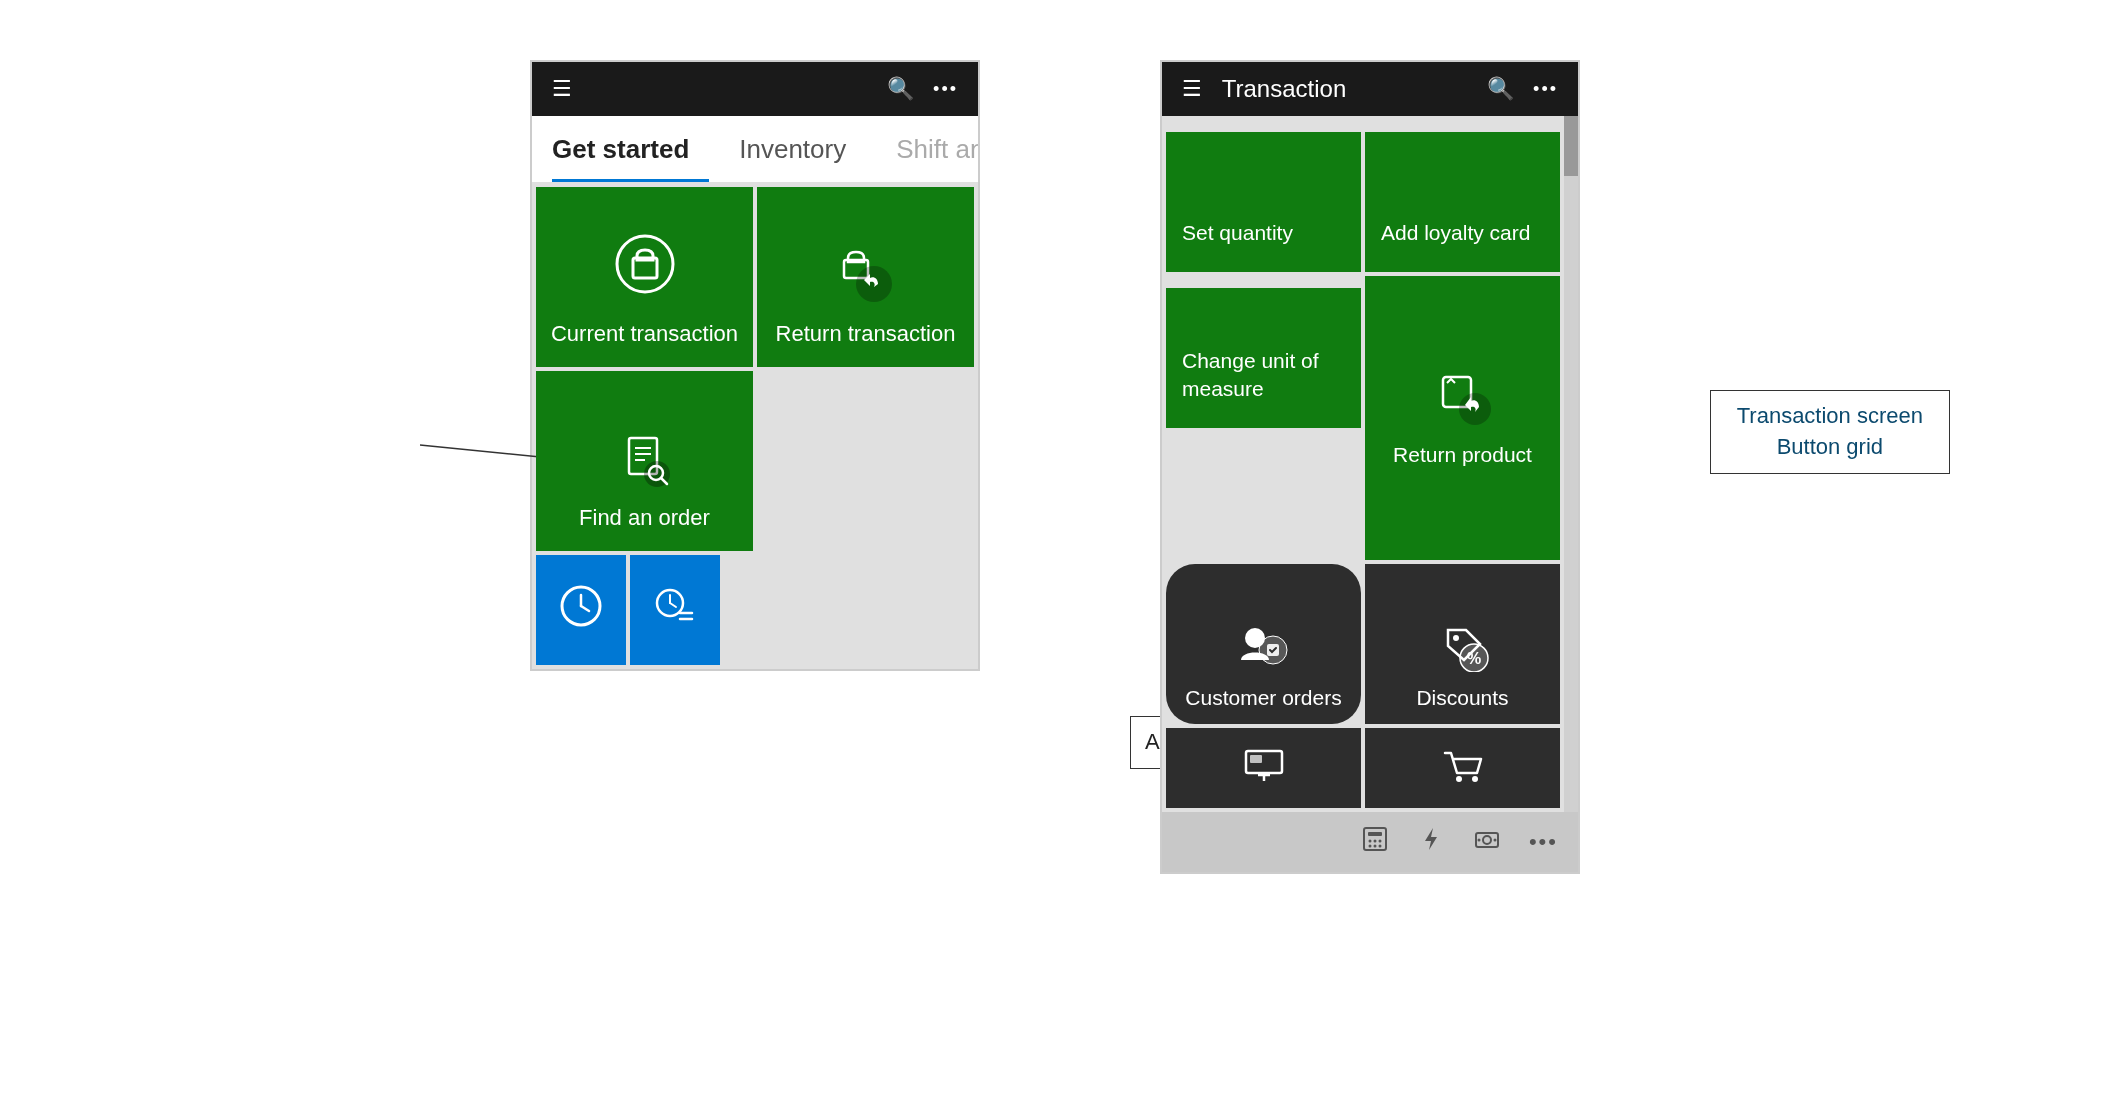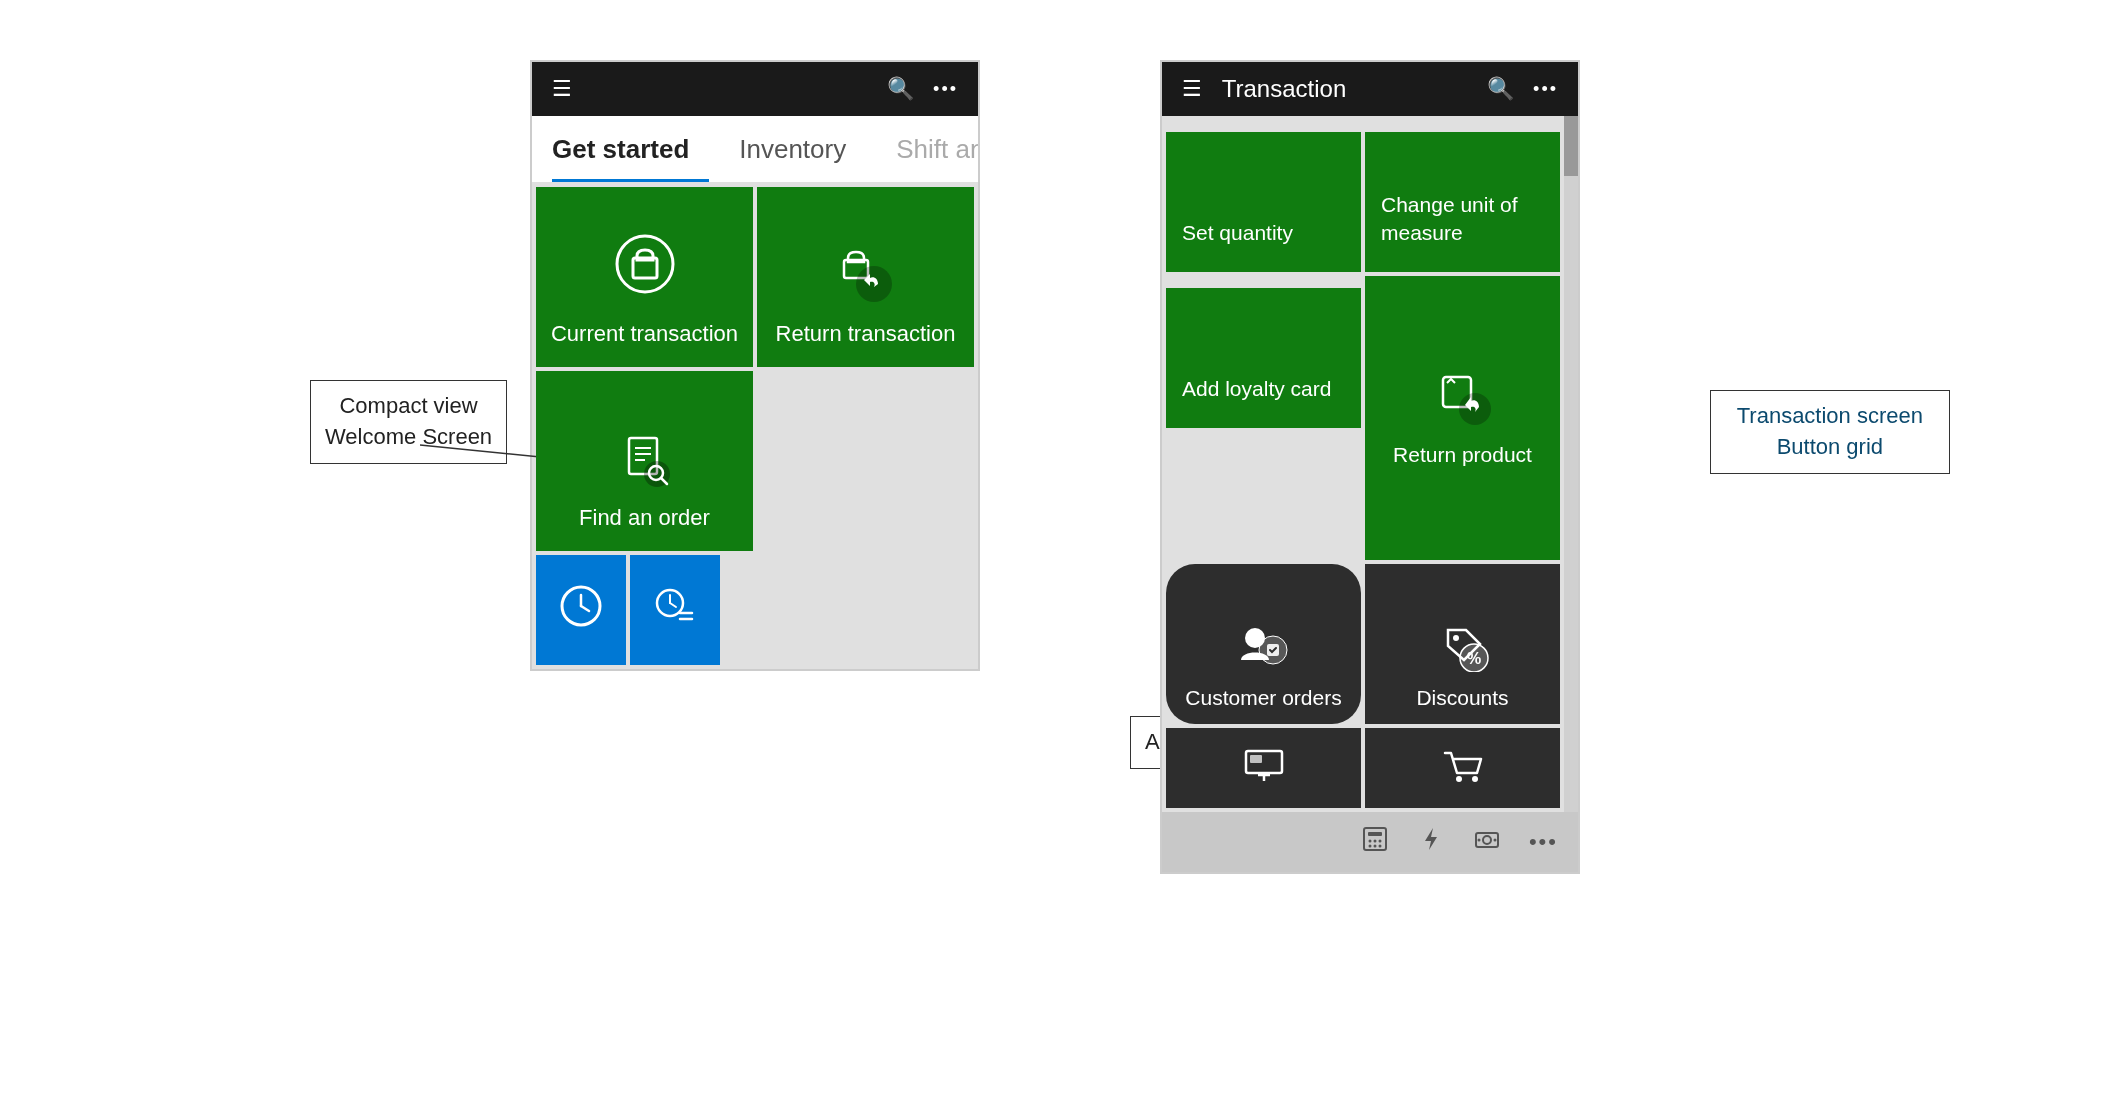--- a/index.html
+++ b/index.html
@@ -298,24 +298,20 @@
     }
 
   </style>
 </head>
 <body>
 
 <div class="page-container">
 
   <div class="left-section">
 
-    <div class="left-annotation">
-      <span style="white-space:pre-line;">Compact view
-Welcome Screen</span>
-    </div>
 
     <svg style="position:absolute; left:-10px; top:355px; overflow:visible; pointer-events:none;" width="200" height="60">
       <line x1="-100" y1="30" x2="100" y2="50" stroke="#333" stroke-width="1.5"></line>
     </svg>
 
     <div class="phone-left">
 
       <div class="phone-header">
         <span class="header-icon">☰</span>
         <div class="header-icons-right">
@@ -440,25 +436,25 @@
           <div class="scrollbar-thumb"></div>
         </div>
 
         <div style="display:grid; grid-template-columns:1fr 1fr; gap:4px; background:#e0e0e0; padding:4px; padding-right:18px;">
 
           <div class="rtile green">
             <span class="rtile-label">Set quantity</span>
           </div>
 
           <div class="rtile green">
+            <span class="rtile-label">Add loyalty card</span>
+          </div>
+
+          <div class="rtile green">
             <span class="rtile-label" style="color:#fff; font-size:21px; line-height:1.3;">Change unit of<br>measure</span>
-          </div>
-
-          <div class="rtile green">
-            <span class="rtile-label">Add loyalty card</span>
           </div>
 
           <div style="background:#107c10; grid-row:span 2; display:flex; flex-direction:column; align-items:center; justify-content:center; padding:18px 10px; cursor:pointer; min-height:284px;">
             <div style="margin-bottom:10px;">
               <svg width="60" height="60" viewBox="0 0 60 60" fill="none">
                 <rect x="10" y="8" width="28" height="30" rx="3" fill="none" stroke="white" stroke-width="2.5"></rect>
                 <path d="M14 14 L18 10 L22 14" fill="none" stroke="white" stroke-width="2"></path>
                 <circle cx="42" cy="40" r="16" fill="rgba(0,0,0,0.25)"></circle>
                 <path d="M46 38 C46 33 42 30 38 32 L38 28 L32 36 L38 42 L38 38 C41 37 44 39 42 43 Z" fill="white"></path>
               </svg>

